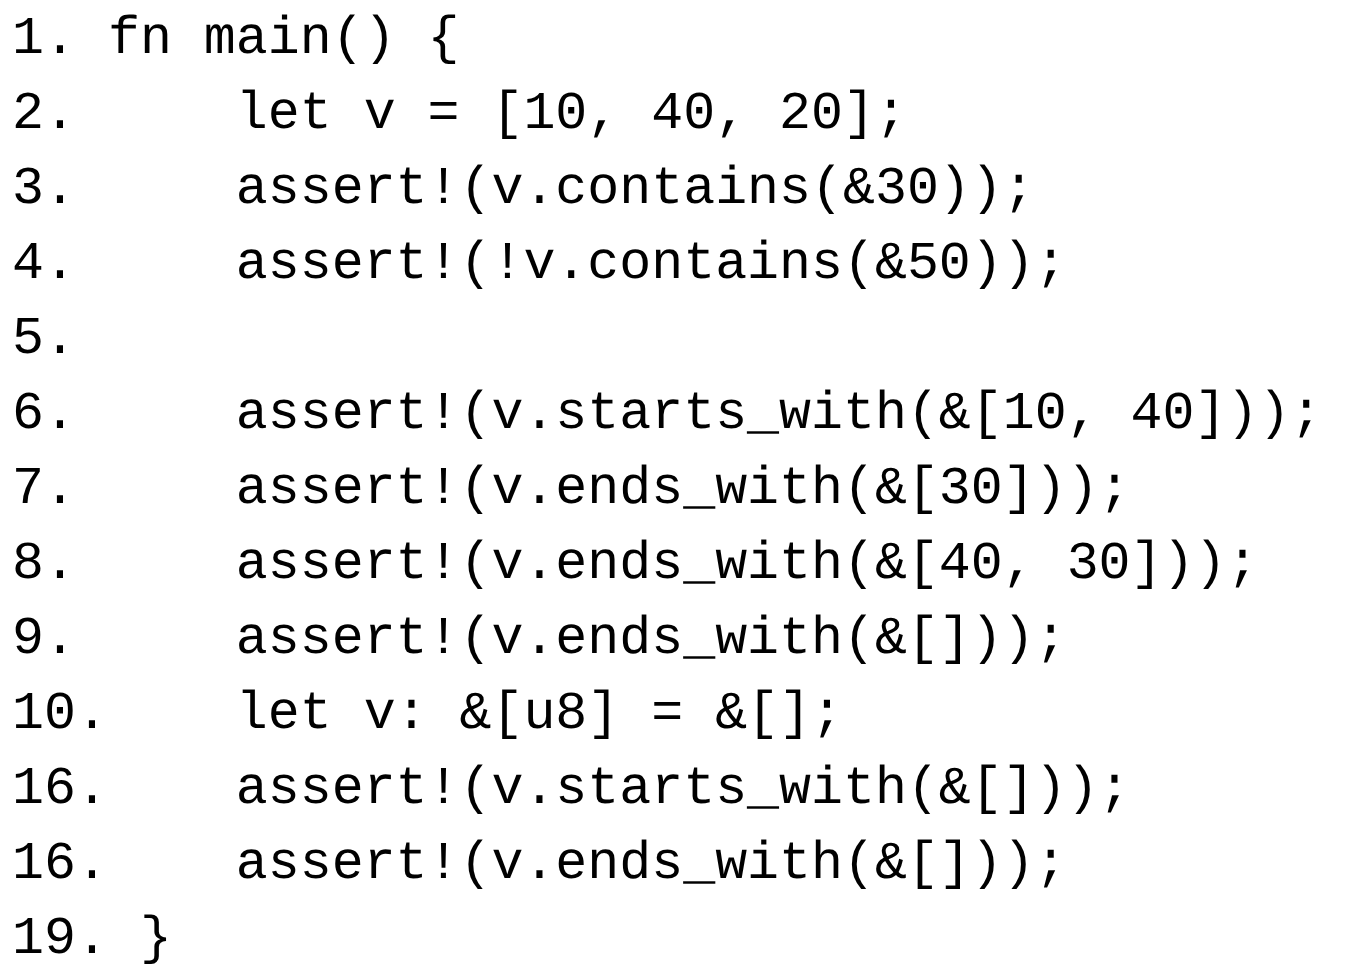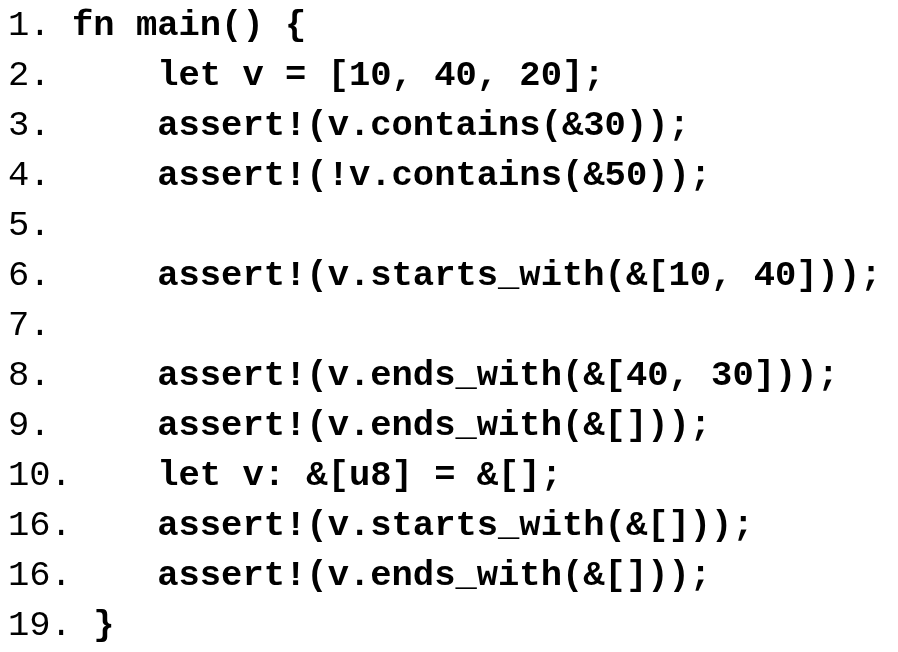--- a/index.html
+++ b/index.html
@@ -29,21 +29,20 @@
   }
   .line-number {
     display: inline-block;
     flex: 0 0 64px;
     width: 64px;
     white-space: pre;
     text-align: left;
   }
   .line-code {
     white-space: pre;
-    font-weight: bold;
   }
 </style>
 </head>
 <body>
 
 <div class="listing">
 
   <div class="code-line">
     <span class="line-number">1.</span>
     <span class="line-code">fn main() {</span>
@@ -68,20 +67,21 @@
     <span class="line-number">5.</span>
   </div>
 
   <div class="code-line">
     <span class="line-number">6.</span>
     <span class="line-code">    assert!(v.starts_with(&amp;[10, 40]));</span>
   </div>
 
   <div class="code-line">
     <span class="line-number">7.</span>
+    <span class="line-code">    assert!(v.ends_with(&amp;[30]));</span>
   </div>
 
   <div class="code-line">
     <span class="line-number">8.</span>
     <span class="line-code">    assert!(v.ends_with(&amp;[40, 30]));</span>
   </div>
 
   <div class="code-line">
     <span class="line-number">9.</span>
     <span class="line-code">    assert!(v.ends_with(&amp;[]));</span>

